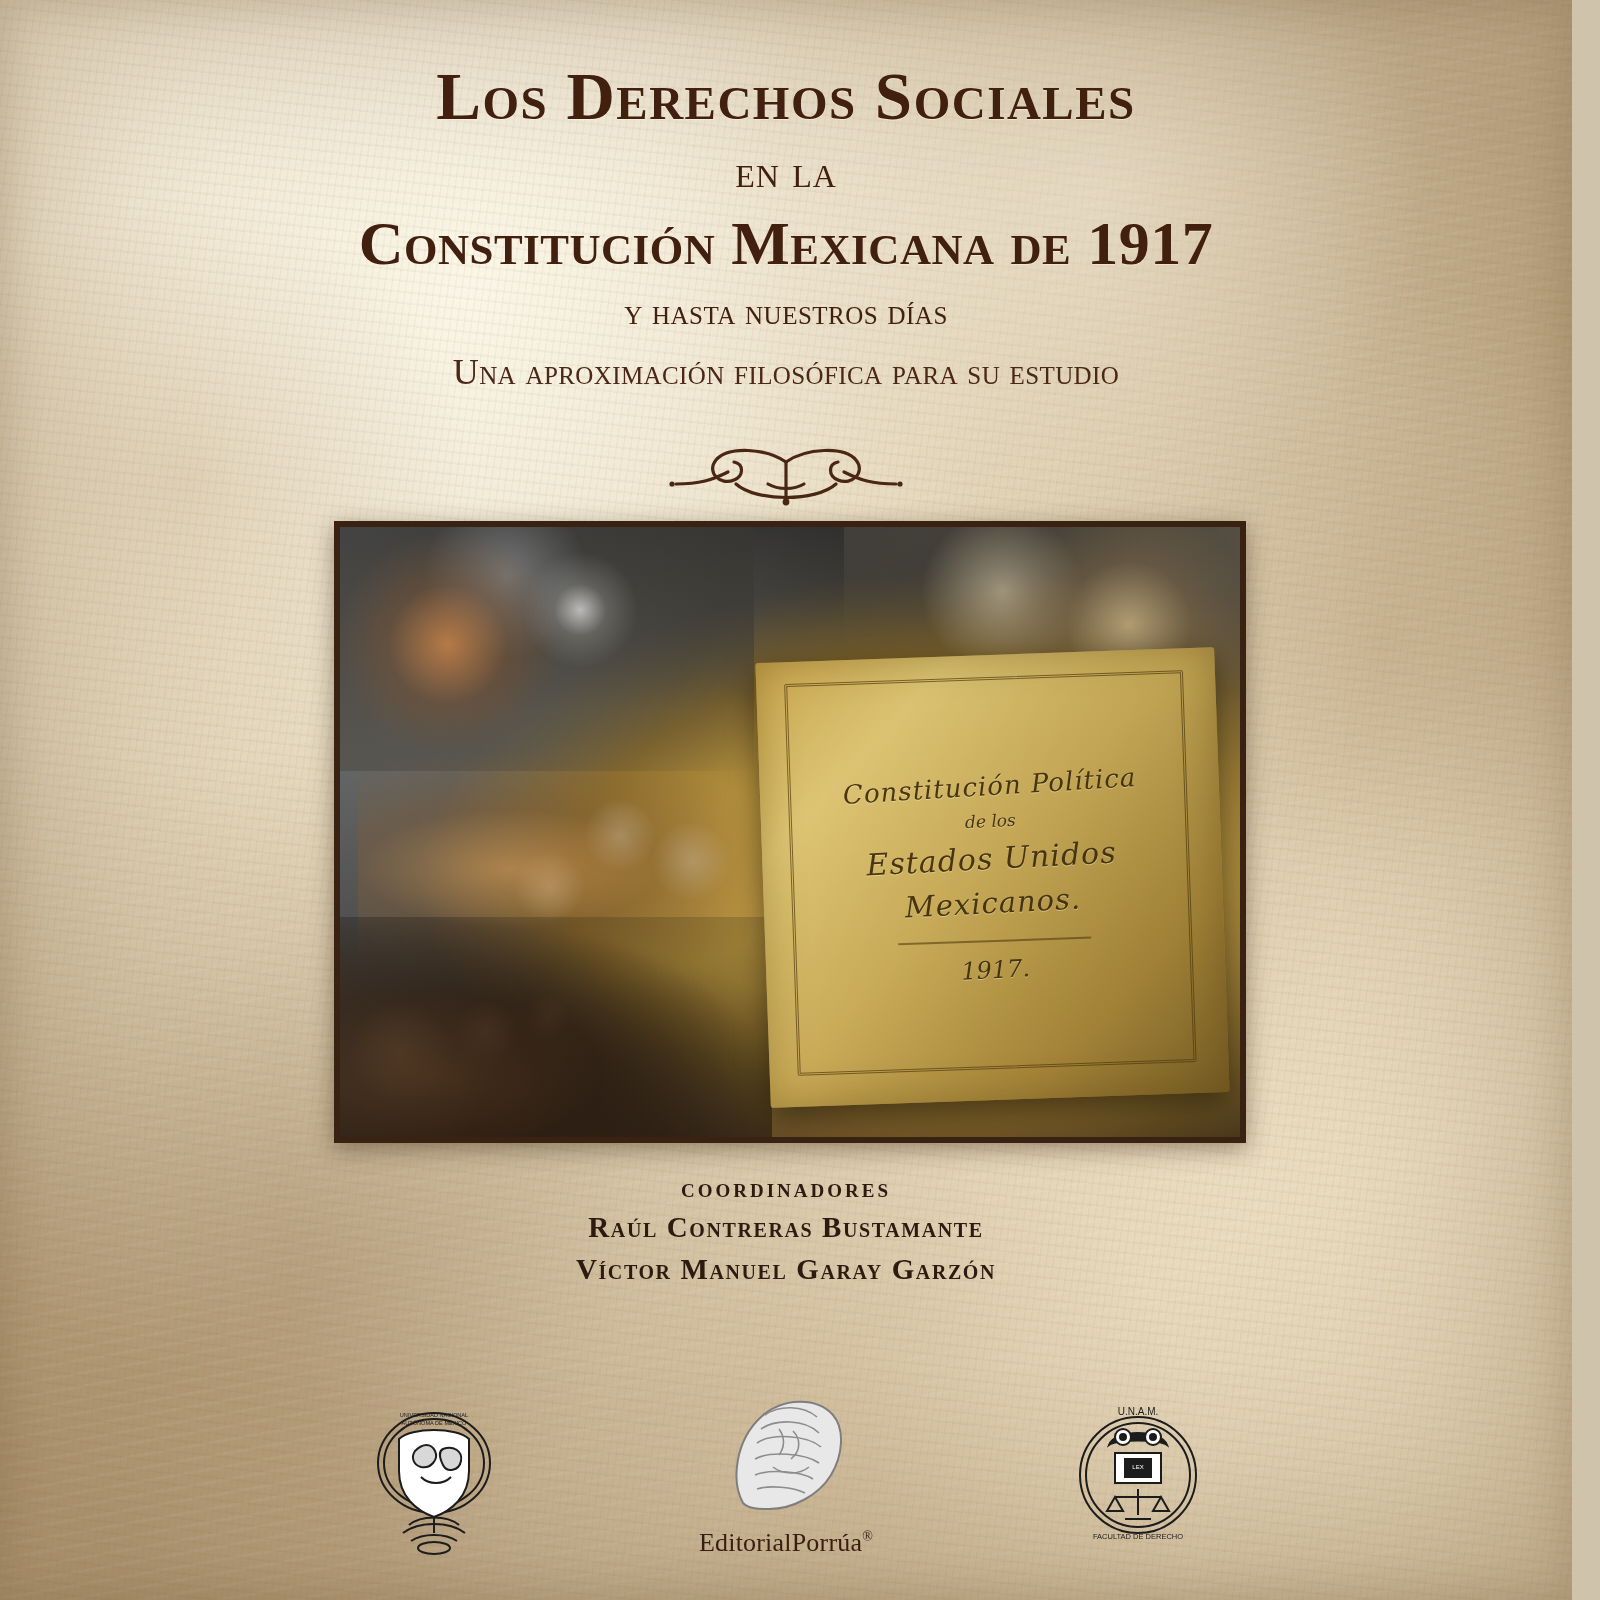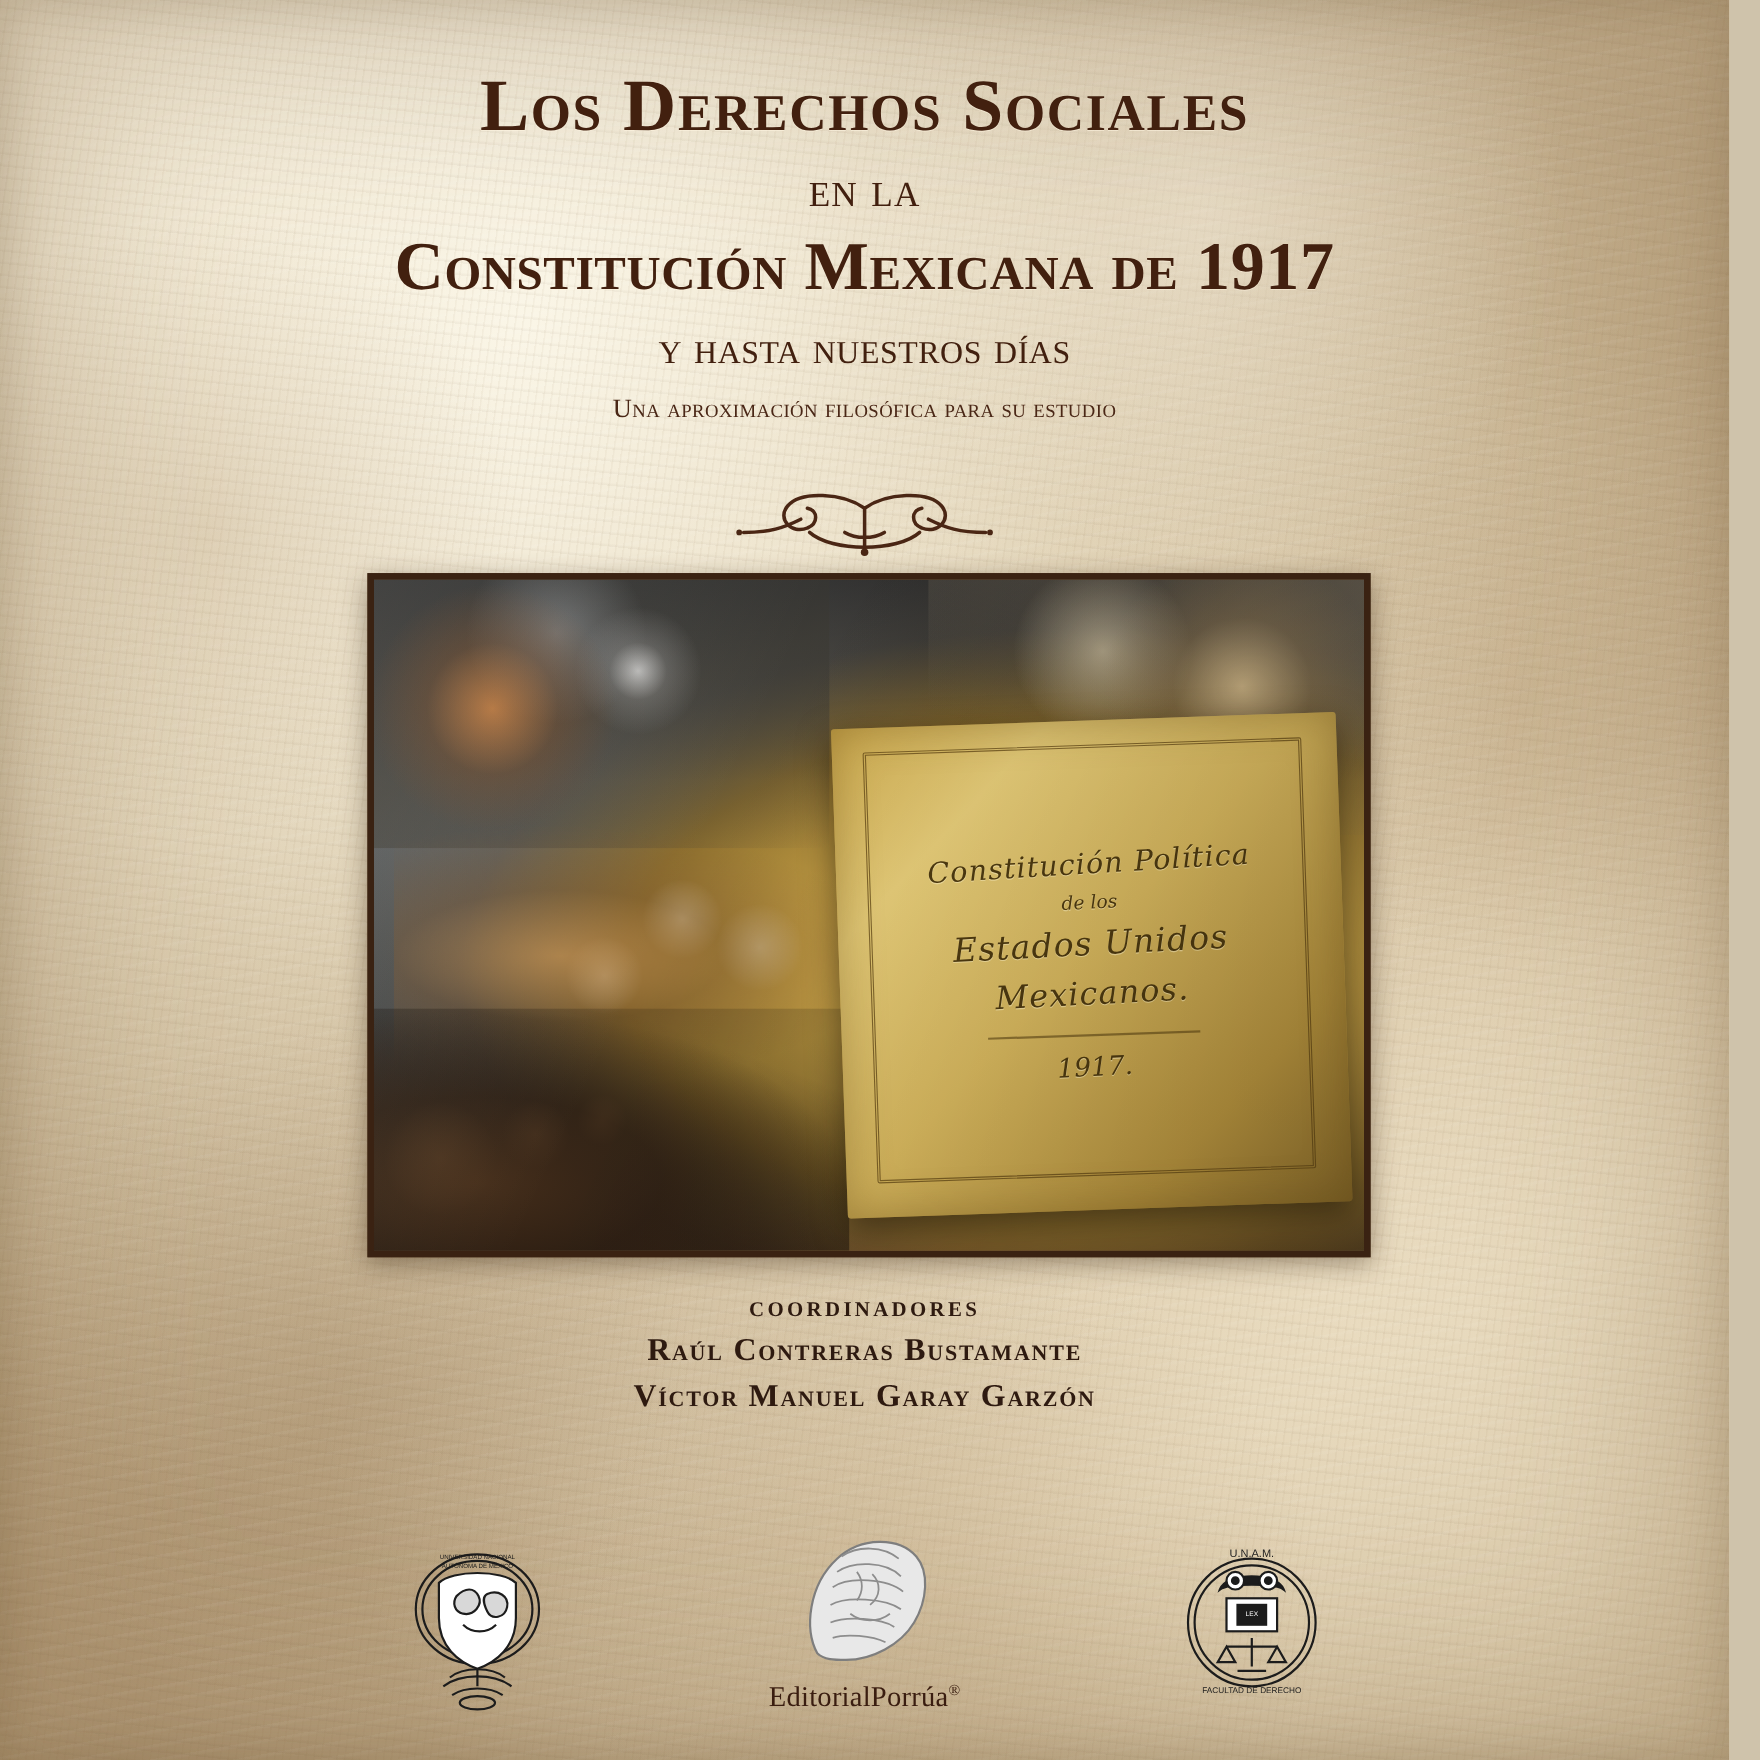--- a/index.html
+++ b/index.html
@@ -73,28 +73,28 @@
   .t-line3{
     font-size:62px;
     font-variant:small-caps;
     font-weight:700;
     margin-top:10px;
     letter-spacing:0.5px;
     color:#42200f;
     text-shadow:0 1px 0 rgba(255,245,225,0.5);
   }
   .t-line4{
-    font-size:42px;
+    font-size:35px;
     font-variant:small-caps;
     margin-top:14px;
     letter-spacing:0.5px;
     color:#42200f;
   }
   .t-sub{
-    font-size:24px;
+    font-size:36px;
     font-variant:small-caps;
     margin-top:18px;
     letter-spacing:0.4px;
     color:#4a2716;
   }
 
   
   .ornament{
     position:absolute;
     left:50%;transform:translateX(-50%);

